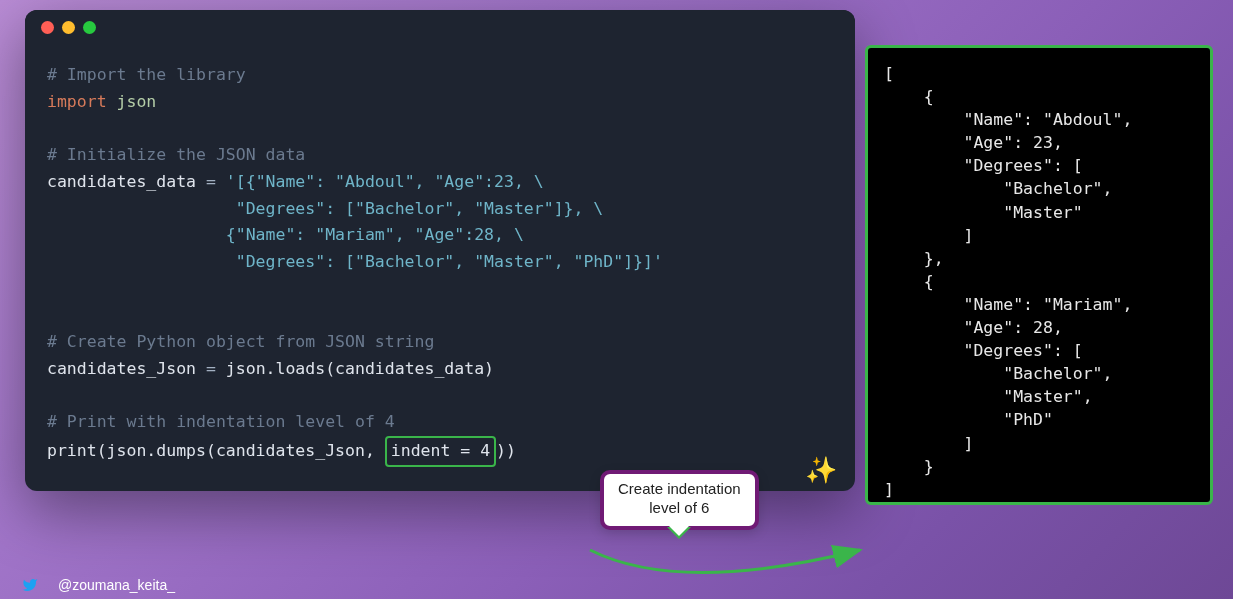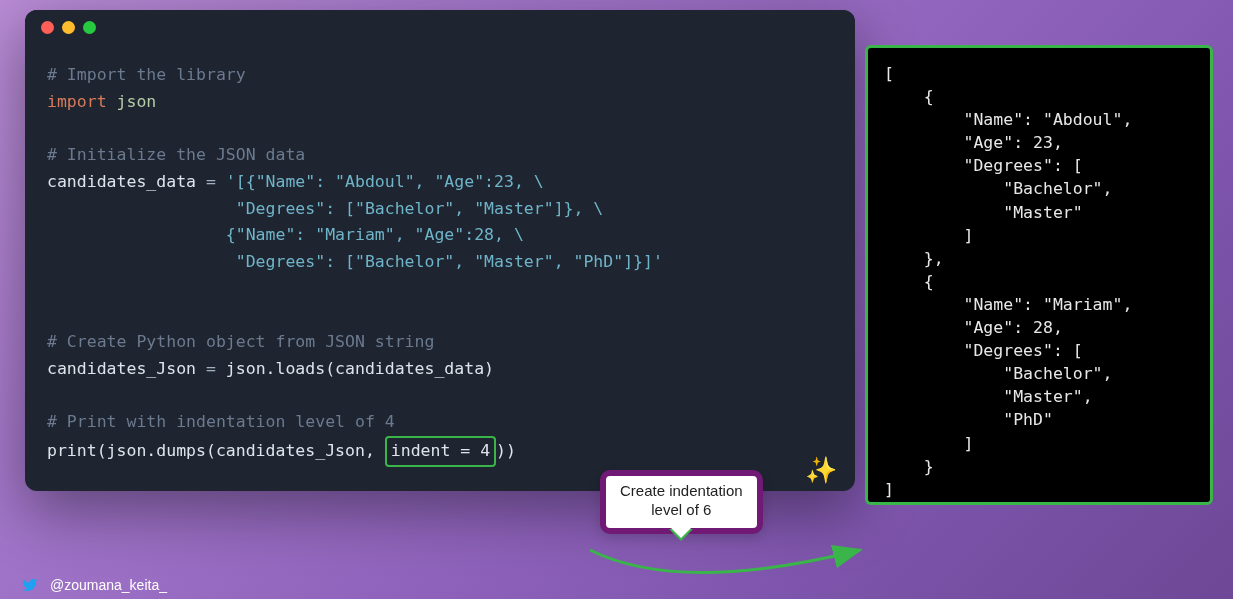--- a/index.html
+++ b/index.html
@@ -57,21 +57,21 @@
     display: inline-block;
     border: 2px solid #3ab54a;
     border-radius: 4px;
     padding: 0 4px;
   }
   .tooltip {
     position: absolute;
     left: 600px;
     top: 470px;
     background: #fff;
-    border: 6px solid #701a75;
+    border: 4px solid #701a75;
     border-radius: 10px;
     padding: 6px 14px 8px 14px;
     font-family: -apple-system, 'Segoe UI', sans-serif;
     font-size: 15px;
     color: #222;
     text-align: center;
     line-height: 1.25;
     box-shadow: 0 4px 12px rgba(0,0,0,0.15);
     z-index: 5;
   }
@@ -128,21 +128,21 @@
   }
   .handle {
     position: absolute;
     left: 22px;
     bottom: 6px;
     color: #fff;
     font-family: -apple-system, 'Segoe UI', sans-serif;
     font-size: 14px;
     display: flex;
     align-items: center;
-    gap: 12px;
+    gap: 20px;
   }
   .twitter-icon {
     width: 16px; height: 16px;
     display: inline-block;
   }
 </style>
 </head>
 <body>
 
 <div class="container">

